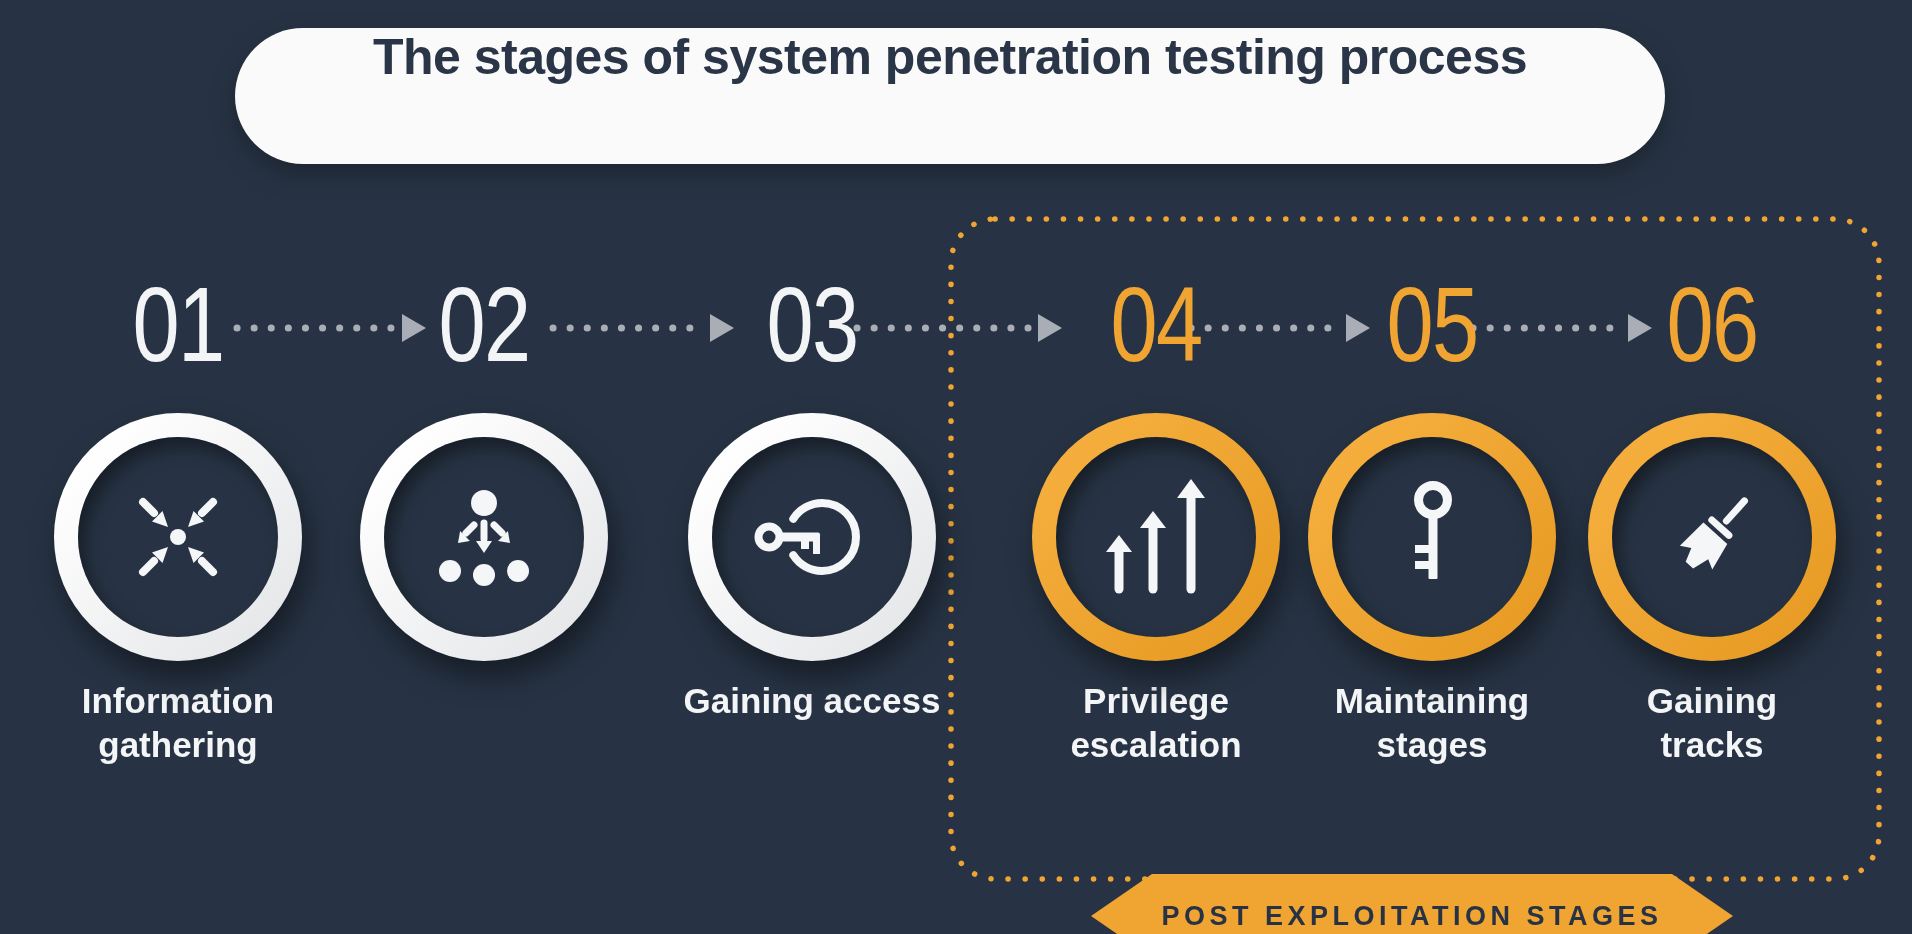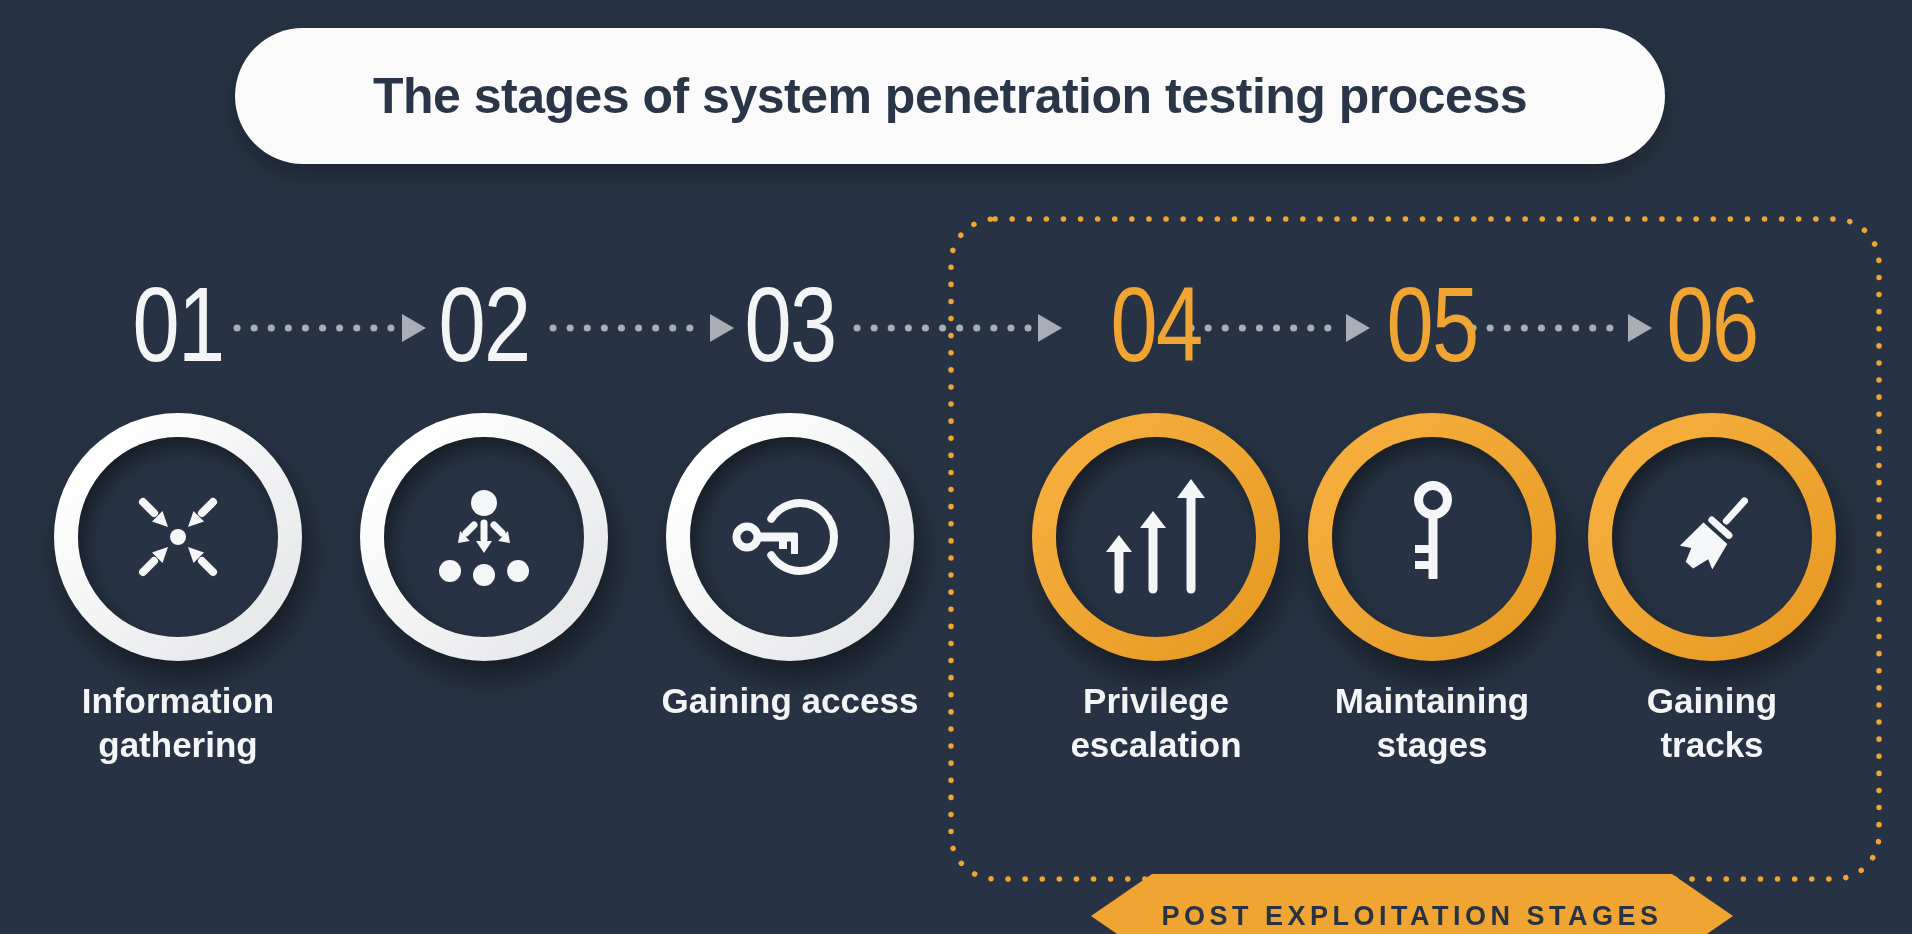--- a/index.html
+++ b/index.html
@@ -4,21 +4,21 @@
 <style>
   html,body{margin:0;padding:0;background:#273344;}
   .canvas{
     position:relative;width:1912px;height:934px;overflow:hidden;
     background:#273344;font-family:"Liberation Sans",sans-serif;
   }
   
   .pill{
     position:absolute;left:235px;top:28px;width:1430px;height:136px;
     background:#fafafa;border-radius:70px;
-    display:flex;align-items:center;justify-content:center;
+    display:flex;justify-content:center;
     box-shadow:0 10px 26px rgba(0,0,0,.28);
   }
   .pill .title{
     color:#2a3647;font-size:50px;font-weight:700;letter-spacing:-.5px;white-space:nowrap;
   }
   
   .dashed-box{position:absolute;left:948px;top:216px;width:934px;height:666px;}
   
   .stage{
     position:absolute;top:278px;width:360px;
@@ -131,21 +131,21 @@
             <line x1="60" y1="38" x2="68" y2="46"></line>
           </g>
           <polygon points="50,66 42,54 58,54"></polygon>
           <polygon points="24,56 26.1,44.1 35.9,53.9"></polygon>
           <polygon points="76,56 73.9,44.1 64.1,53.9"></polygon>
         </svg>
       </div>
     </div>
   </div>
 
-  <div class="stage white" style="left:610px">
+  <div class="stage white" style="left:632px">
     <div class="num">03</div>
     <div class="ring">
       <div class="ring-inner">
         <svg class="icon" width="124" height="110" viewBox="0 0 124 110">
           <circle cx="72" cy="55" r="34" fill="none" stroke="#f5f6f8" stroke-width="8" pathLength="100" stroke-dasharray="41 18" stroke-linecap="round"></circle>
           <circle cx="19" cy="55" r="10.5" fill="none" stroke="#f5f6f8" stroke-width="8"></circle>
           <g fill="#f5f6f8">
             <rect x="29" y="50.5" width="41" height="9" rx="2"></rect>
             <rect x="51" y="57" width="8" height="10"></rect>
             <rect x="63" y="57" width="7" height="15"></rect>

